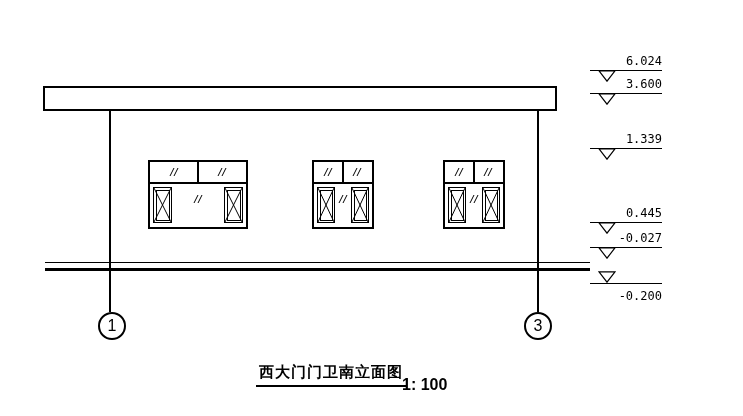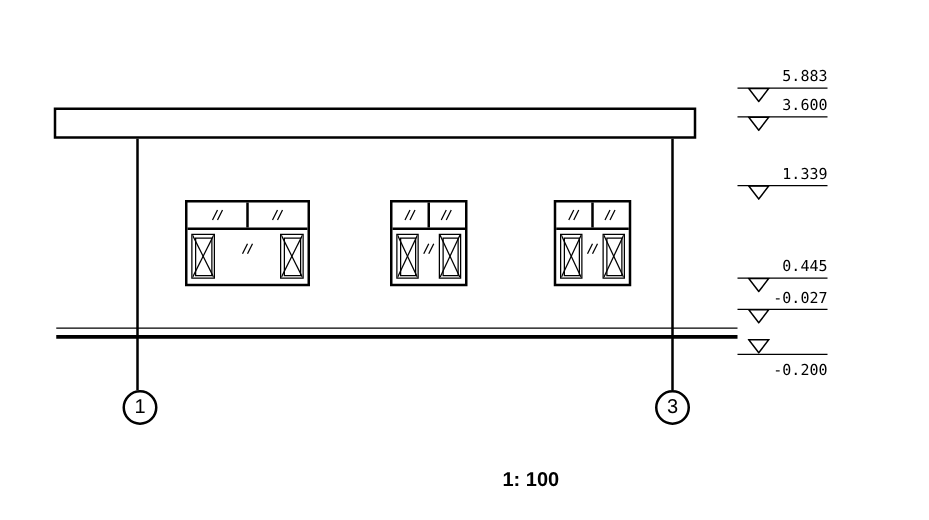--- a/index.html
+++ b/index.html
@@ -150,21 +150,21 @@
   </div>
 
   <div class="bubble" style="left:98px; top:312px;">
     <span>1</span>
   </div>
   <div class="bubble" style="left:524px; top:312px;">
     <span>3</span>
   </div>
 
   <div class="marker" style="top:70px;">
-    <div class="mval">5.883</div>
+    <div class="mval">6.024</div>
     <div class="mline"></div>
     <svg class="mtri" width="18" height="12" viewBox="0 0 18 12">
         <path d="M1,0.8 L17,0.8 L9,11.2 Z"></path>
       </svg>
   </div>
   <div class="marker" style="top:93px;">
     <div class="mval">3.600</div>
     <div class="mline"></div>
     <svg class="mtri" width="18" height="12" viewBox="0 0 18 12">
         <path d="M1,0.8 L17,0.8 L9,11.2 Z"></path>
@@ -192,15 +192,18 @@
       </svg>
   </div>
   <div class="marker" style="top:283px;">
     <div class="mval mval-below">-0.200</div>
     <div class="mline"></div>
     <svg class="mtri mtri-above" width="18" height="12" viewBox="0 0 18 12">
         <path d="M1,0.8 L17,0.8 L9,11.2 Z"></path>
       </svg>
   </div>
 
+  <div class="title">
+    <span>西大门门卫南立面图</span>
+  </div>
   <div class="scale">1: 100</div>
 
 </div>
 
 </body></html>

